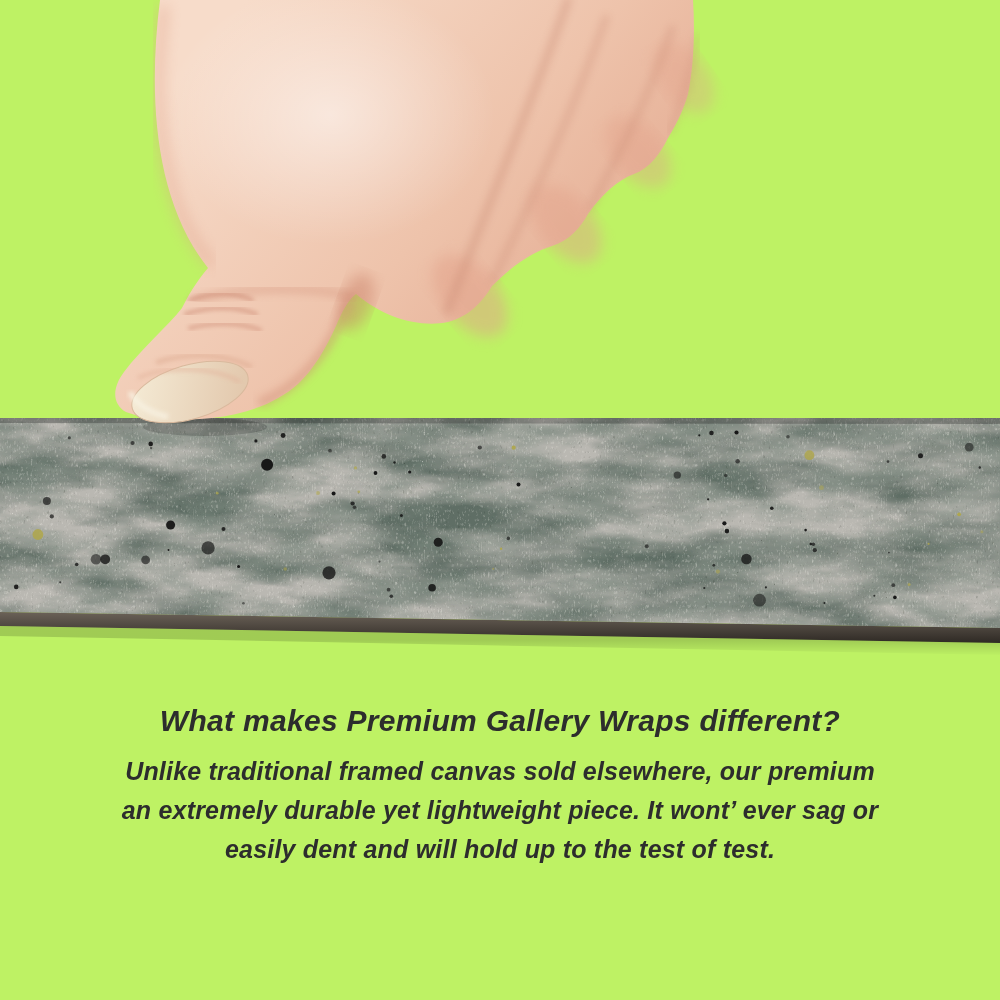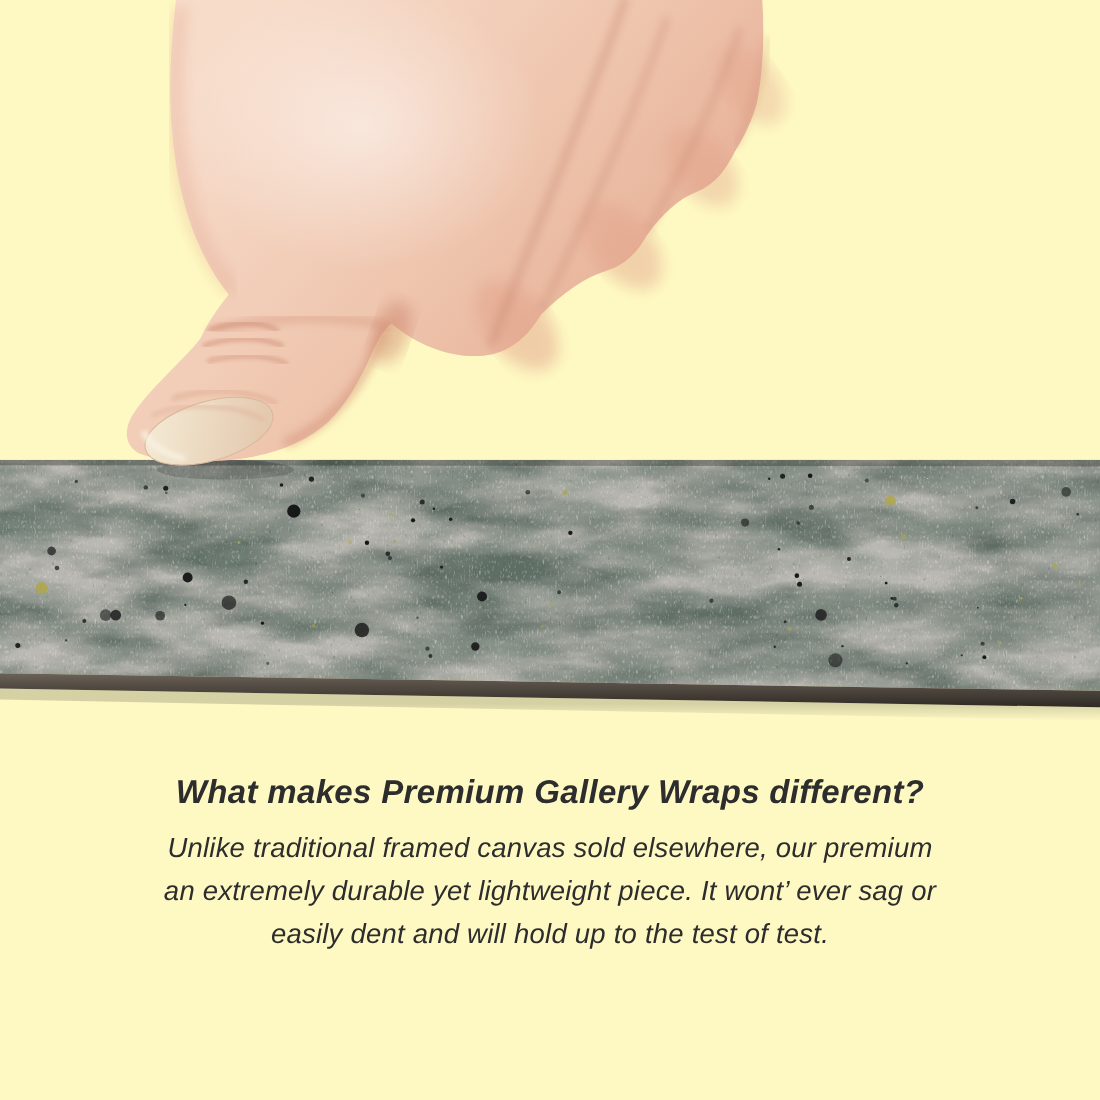--- a/index.html
+++ b/index.html
@@ -8,21 +8,21 @@
     width: 1000px;
     height: 1000px;
     overflow: hidden;
     background: #ffffff;
     font-family: "Liberation Sans", sans-serif;
   }
   .stage {
     position: relative;
     width: 1000px;
     height: 1000px;
-    background: #fef9c3;
+    background: #bef264;
   }
   .stage svg {
     position: absolute;
     top: 0;
     left: 0;
   }
   .copy {
     position: absolute;
     left: 0;
     top: 698px;
@@ -33,21 +33,21 @@
   }
   .headline {
     font-size: 30px;
     font-weight: 700;
     line-height: 46px;
     letter-spacing: 0.3px;
     margin-bottom: 8px;
   }
   .body-line {
     font-size: 25px;
-    font-weight: 400;
+    font-weight: 700;
     line-height: 39px;
     letter-spacing: 0.2px;
   }
 </style>
 </head>
 <body>
 
 <div class="stage">
 
   <svg width="1000" height="1000" viewBox="0 0 1000 1000" xmlns="http://www.w3.org/2000/svg">

